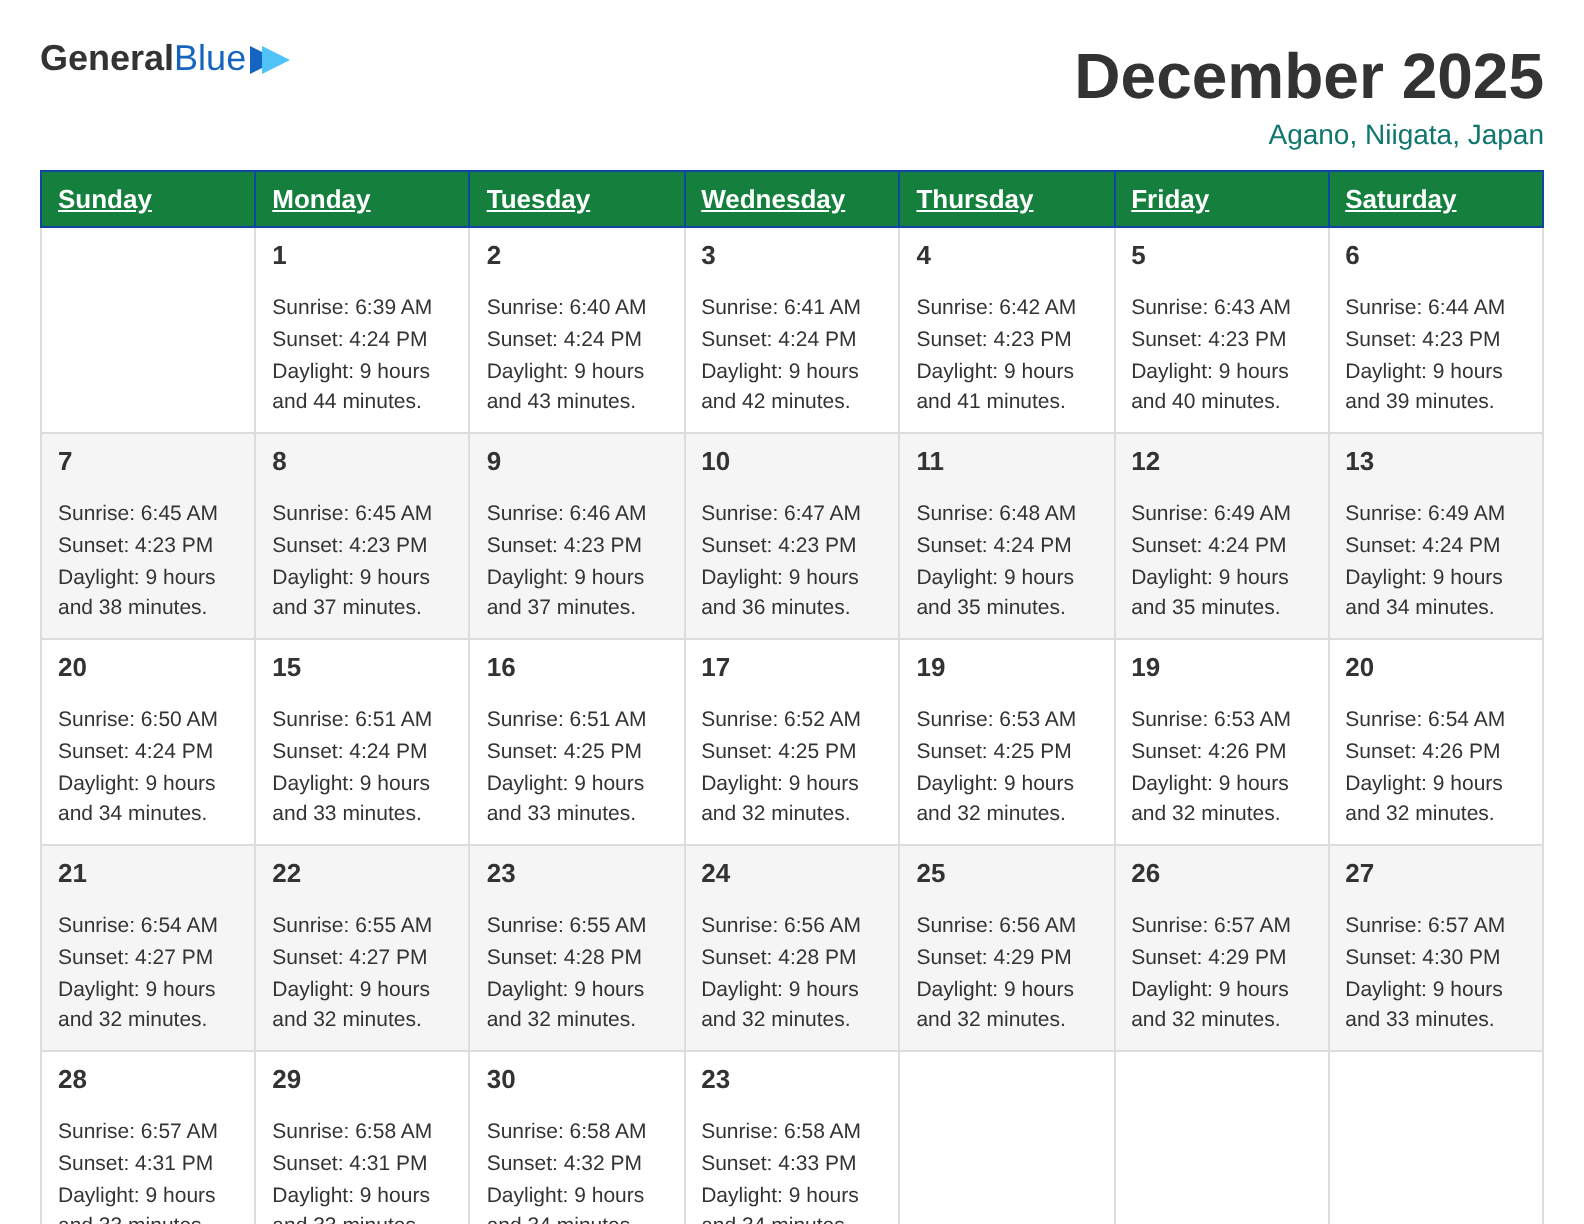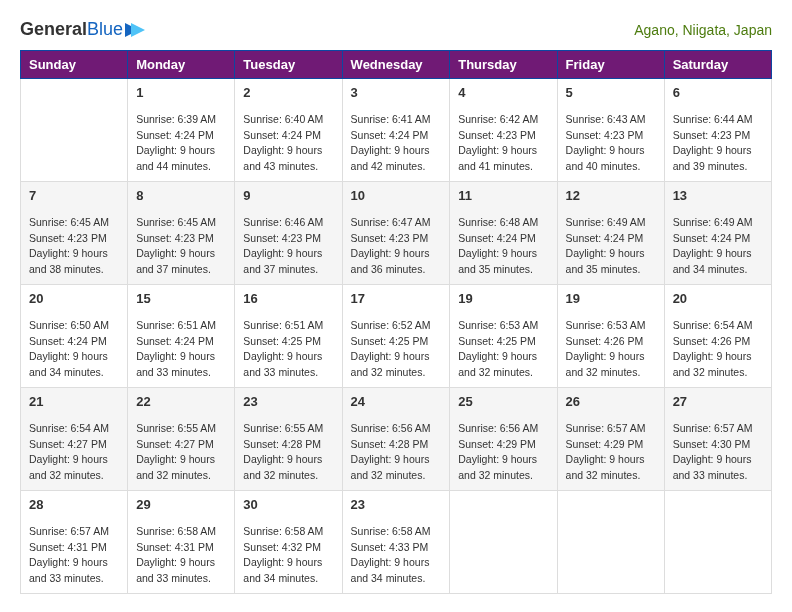--- a/index.html
+++ b/index.html
@@ -24,21 +24,21 @@
     .title-block {
       text-align: right;
     }
     .month-title {
       font-size: 32px;
       font-weight: bold;
       color: #333;
     }
     .location {
       font-size: 14px;
-      color: #4d7c0f;
+      color: #0f766e;
       margin-top: 2px;
     }
     .calendar {
       width: 100%;
       border-collapse: collapse;
       border: 1px solid #ccc;
     }
     .calendar th {
       background-color: #1565c0;
       color: #fff;
@@ -67,41 +67,42 @@
       font-size: 10.5px;
       line-height: 1.5;
       color: #333;
       margin-top: 12px;
     }
     .empty-cell {
       background: #f9f9f9;
     }
     tr:nth-child(even) td { background: #f5f5f5; }
     tr:nth-child(odd) td { background: #ffffff; }
-    .calendar thead tr th { background: #701a75; }
+    .calendar thead tr th { background: #15803d; text-decoration: underline; }
   </style>
 </head>
 <body>
 
 <div class="header">
   <div class="logo">
   <div style="display:flex;align-items:center;">
     <div style="display:flex;flex-direction:row;line-height:1.1;">
       <span style="font-size:18px;font-weight:bold;color:#333;">General</span>
       <div style="display:flex;align-items:center;">
         <span style="font-size:18px;font-weight:normal;color:#1565c0;">Blue</span>
         <svg width="20" height="14" viewBox="0 0 20 14" style="margin-left:2px;">
           <polygon points="0,0 14,7 0,14" fill="#1565c0"></polygon>
           <polygon points="6,0 20,7 6,14" fill="#4fc3f7"></polygon>
         </svg>
       </div>
     </div>
   </div>
 </div>
   <div class="title-block">
+    <div class="month-title">December 2025</div>
     <div class="location">Agano, Niigata, Japan</div>
   </div>
 </div>
 
 <table class="calendar">
   <thead>
     <tr>
     <th>Sunday</th>
         <th>Monday</th>
         <th>Tuesday</th>

